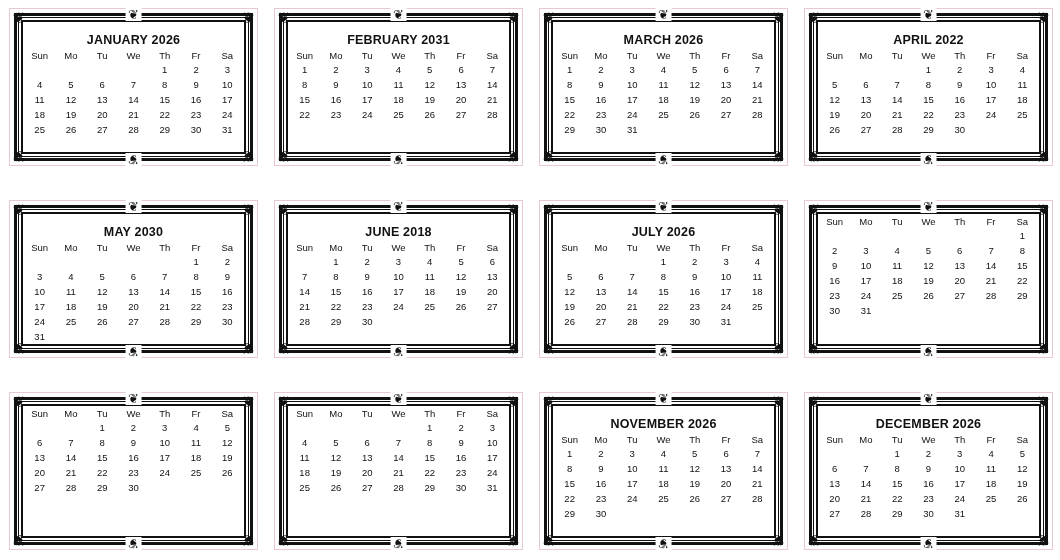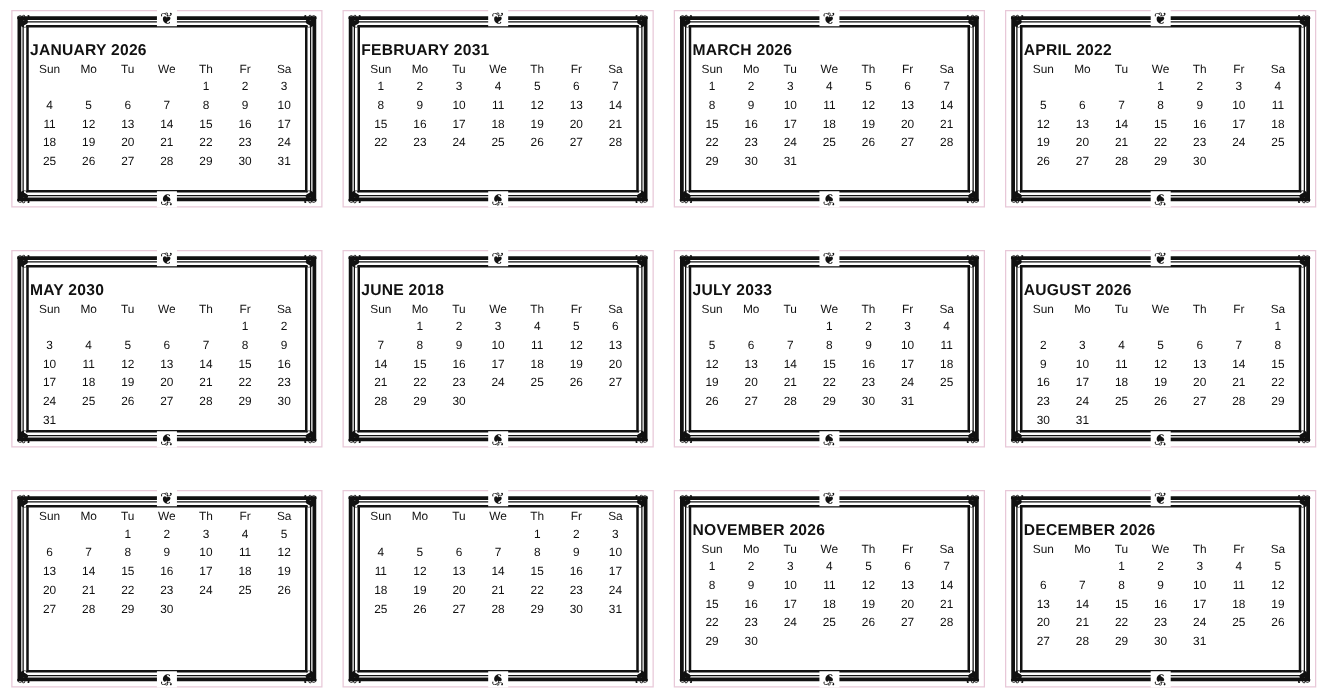--- a/index.html
+++ b/index.html
@@ -79,20 +79,21 @@
   .edge-orn.top { top: -1px; }
   .edge-orn.bottom { bottom: -1px; }
   .edge-orn.bottom span { display: inline-block; transform: scaleY(-1); }
 
   .card-body {
     position: absolute;
     left: 14px; top: 14px; right: 14px; bottom: 14px;
     overflow: hidden;
   }
   .month-title {
+    text-align: center;
     font-weight: bold;
     font-size: 12.5px;
     letter-spacing: 0.2px;
     color: #111;
     margin-top: 10px;
     margin-bottom: 2px;
     white-space: nowrap;
   }
   table.month-table {
     width: 100%;
@@ -575,21 +576,21 @@
       <div class="frame-outer"></div>
       <div class="frame-mid"></div>
       <div class="frame-inner"></div>
       <div class="corner tl">❦</div>
       <div class="corner tr">❦</div>
       <div class="corner bl">❦</div>
       <div class="corner br">❦</div>
       <div class="edge-orn top"><span>❦</span></div>
       <div class="edge-orn bottom"><span>❦</span></div>
       <div class="card-body">
-        <div class="month-title">JULY 2033</div>
+        <div class="month-title">JULY 2026</div>
         <table class="month-table">
           <thead>
             <tr>
               <th>Sun</th>
               <th>Mo</th>
               <th>Tu</th>
               <th>We</th>
               <th>Th</th>
               <th>Fr</th>
               <th>Sa</th>
@@ -649,21 +650,20 @@
       <div class="frame-outer"></div>
       <div class="frame-mid"></div>
       <div class="frame-inner"></div>
       <div class="corner tl">❦</div>
       <div class="corner tr">❦</div>
       <div class="corner bl">❦</div>
       <div class="corner br">❦</div>
       <div class="edge-orn top"><span>❦</span></div>
       <div class="edge-orn bottom"><span>❦</span></div>
       <div class="card-body">
-        <div class="month-title">AUGUST 2026</div>
         <table class="month-table">
           <thead>
             <tr>
               <th>Sun</th>
               <th>Mo</th>
               <th>Tu</th>
               <th>We</th>
               <th>Th</th>
               <th>Fr</th>
               <th>Sa</th>

